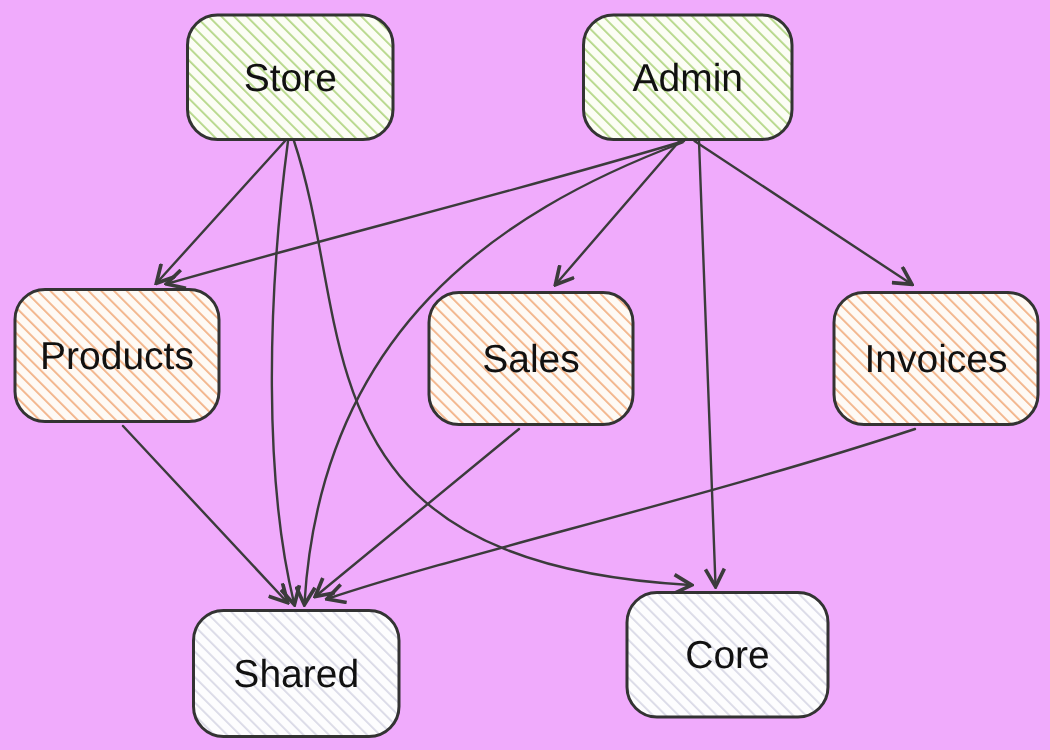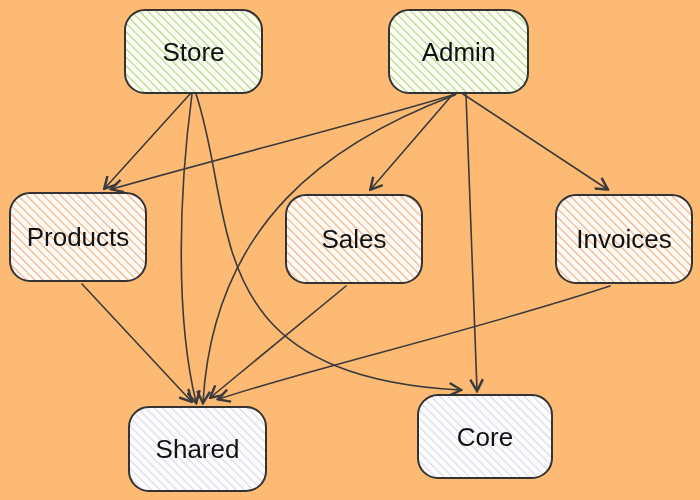--- a/index.html
+++ b/index.html
@@ -8,21 +8,21 @@
     background: #ffffff;
     width: 700px;
     height: 500px;
     overflow: hidden;
     font-family: "Liberation Sans", sans-serif;
   }
   #diagram-wrap {
     position: relative;
     width: 700px;
     height: 500px;
-    background: #fdba74;
+    background: #f0abfc;
   }
   svg { display: block; }
   .node-label {
     font-family: "Liberation Sans", sans-serif;
     fill: #111111;
     font-size: 26px;
   }
   .edge {
     fill: none;
     stroke-width: 1.6px;

